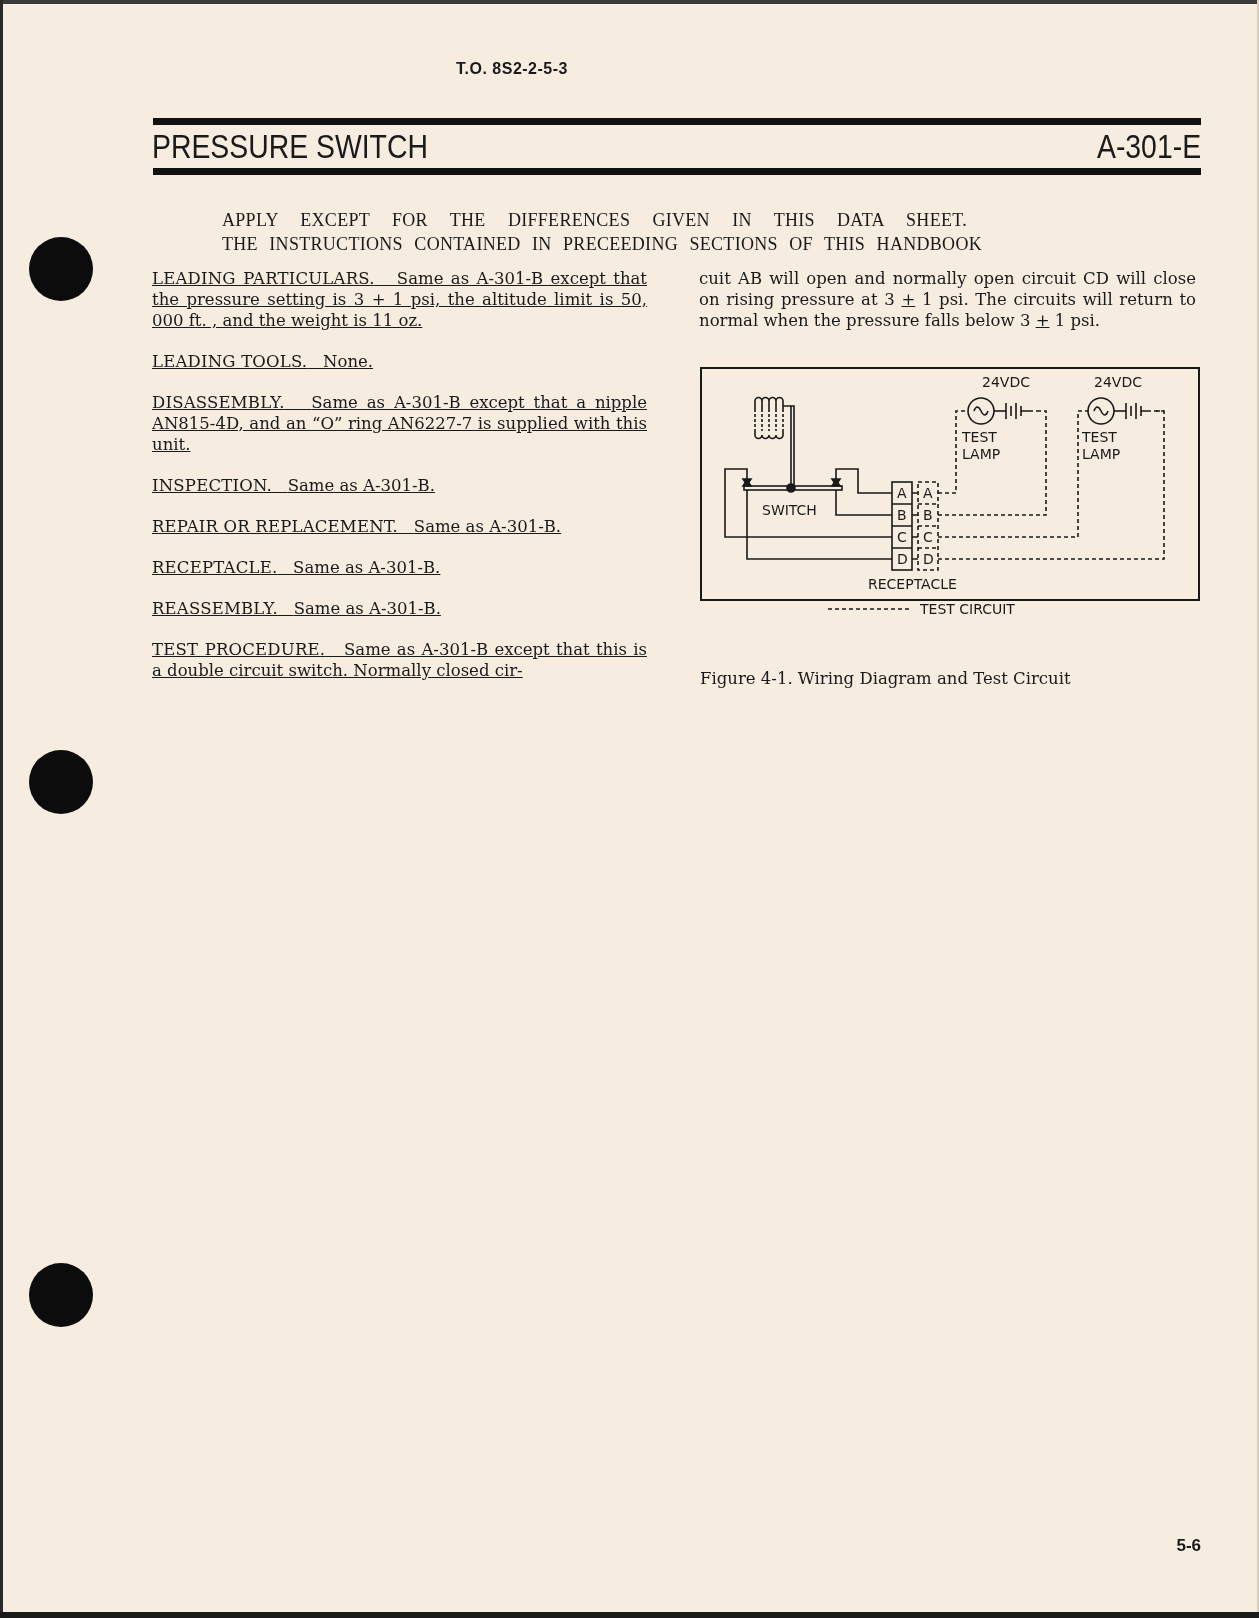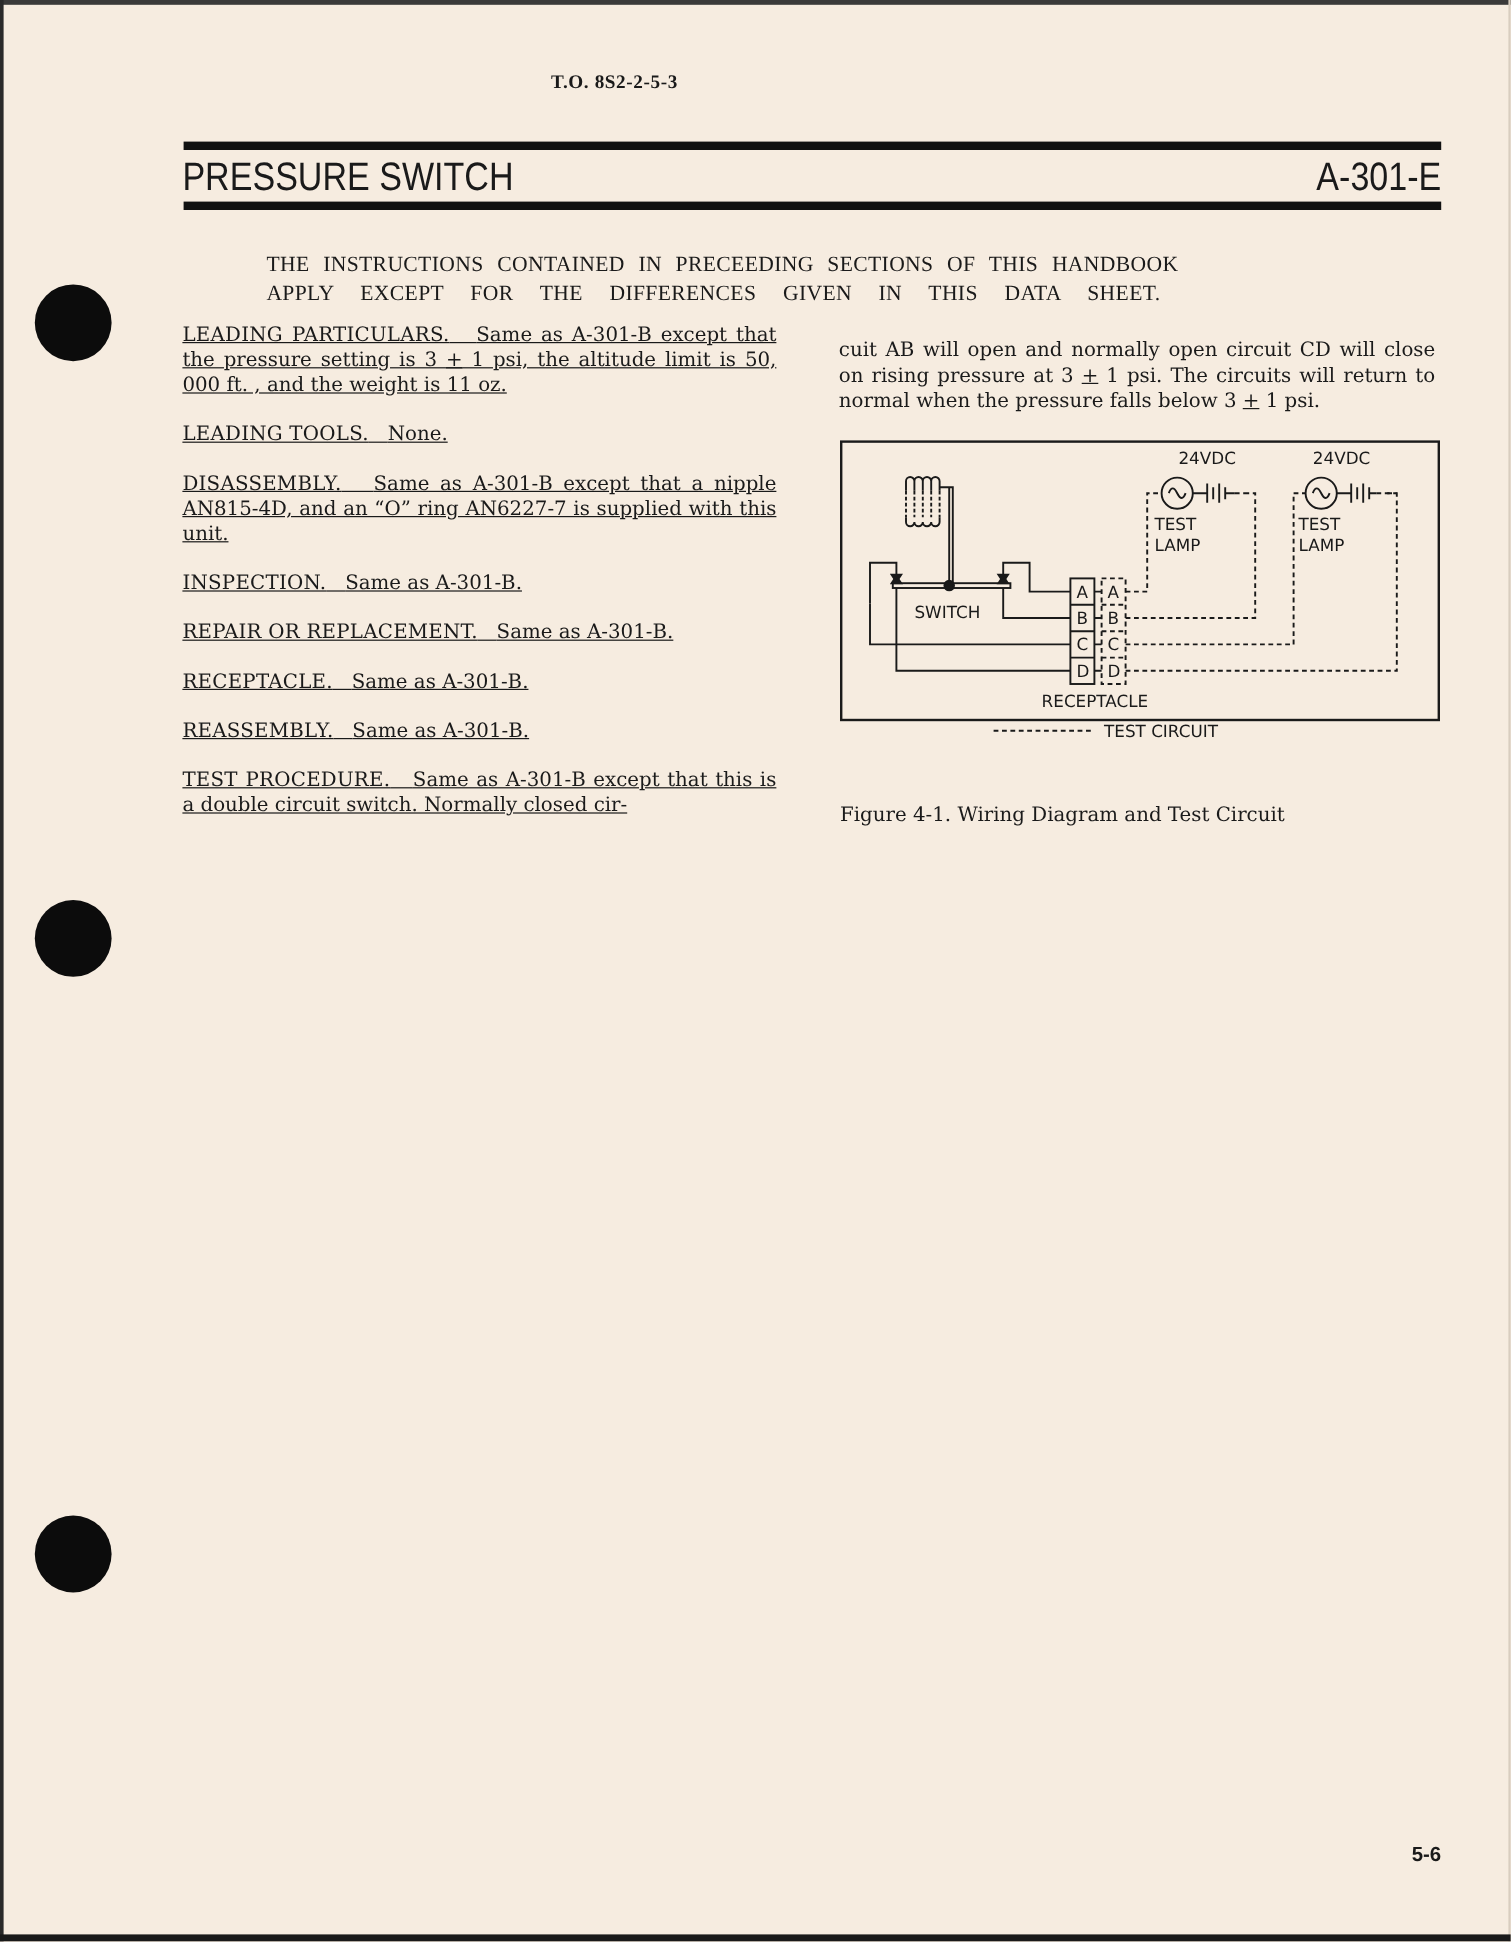--- a/index.html
+++ b/index.html
@@ -10,21 +10,21 @@
       color: #1a1a1a;
     }
     .page-edge-left { position: absolute; left: 0; top: 0; width: 3px; height: 1618px; background: #2a2a2a; }
     .page-edge-top { position: absolute; left: 0; top: 0; width: 1259px; height: 4px; background: #3a3a3a; }
     .page-edge-right { position: absolute; right: 0; top: 0; width: 2px; height: 1618px; background: #d8cdbf; }
     .page-edge-bottom { position: absolute; left: 0; bottom: 0; width: 1259px; height: 6px; background: #1a1a1a; }
     .punch-hole { position: absolute; left: 29px; width: 64px; height: 64px; border-radius: 50%; background: #0c0c0c; }
 
     .to-number {
       position: absolute; top: 60px; left: 0; width: 1024px; text-align: center;
-      font-family: Liberation Serif, serif;
+      font-family: Liberation Sans, sans-serif;
       font-weight: bold; font-size: 16px; letter-spacing: 0.5px;
     }
     .title-rule { position: absolute; left: 153px; width: 1048px; background: #111; }
     .title-rule.top { top: 118px; height: 7px; }
     .title-rule.bottom { top: 168px; height: 7px; }
     .title-left {
       position: absolute; left: 152px; top: 128px; font-family: "Liberation Sans", sans-serif;
       font-size: 33px; transform: scaleX(0.86); transform-origin: left center; letter-spacing: 0px;
     }
     .title-right {
@@ -41,21 +41,21 @@
     .intro .line2 { width: 745px; margin-left: 22px; }
 
     .col-left {
       position: absolute; left: 152px; top: 268px; width: 495px;
       font-family: "DejaVu Serif", serif; font-size: 16.5px; line-height: 21px; text-decoration: underline;
     }
     .para { margin: 0 0 20px 0; text-align: justify; }
     .para .head { letter-spacing: 0.2px; }
     .col-right {
       position: absolute; left: 699px; top: 268px; width: 497px;
-      font-family: "DejaVu Serif", serif; font-size: 16.5px; line-height: 21px; text-align: justify; margin-top: 13px;
+      font-family: "DejaVu Serif", serif; font-size: 16.5px; line-height: 21px; text-align: justify;
     }
     .pm { text-decoration: underline; }
 
     .figure-box {
       position: absolute; left: 700px; top: 367px; width: 500px; height: 234px;
       border: 2px solid #1a1a1a; box-sizing: border-box;
     }
     .figure-box svg { position: absolute; left: 0; top: 0; }
     .caption {
       position: absolute; left: 700px; top: 669px; width: 500px; text-align: left;
@@ -80,22 +80,22 @@
 <div class="punch-hole" style="top:1263px"></div>
 
 <div class="to-number">T.O. 8S2-2-5-3</div>
 
 <div class="title-rule top"></div>
 <div class="title-left">PRESSURE SWITCH</div>
 <div class="title-right">A-301-E</div>
 <div class="title-rule bottom"></div>
 
 <div class="intro">
+  <span class="line line2">APPLY EXCEPT FOR THE DIFFERENCES GIVEN IN THIS DATA SHEET.</span>
   <span class="line line1">THE INSTRUCTIONS CONTAINED IN PRECEEDING SECTIONS OF THIS HANDBOOK</span>
-  <span class="line line2">APPLY EXCEPT FOR THE DIFFERENCES GIVEN IN THIS DATA SHEET.</span>
 </div>
 
 <div class="col-left">
   <p class="para">
     <span class="head">LEADING PARTICULARS.</span>&nbsp;&nbsp;
     <span>Same as A-301-B except that the pressure setting is 3 </span><span class="pm">+</span><span> 1 psi, the altitude limit is 50, 000 ft. , and the weight is 11 oz.</span>
   </p>
   <p class="para">
     <span class="head">LEADING TOOLS.</span>&nbsp;&nbsp;
     <span>None.</span>

